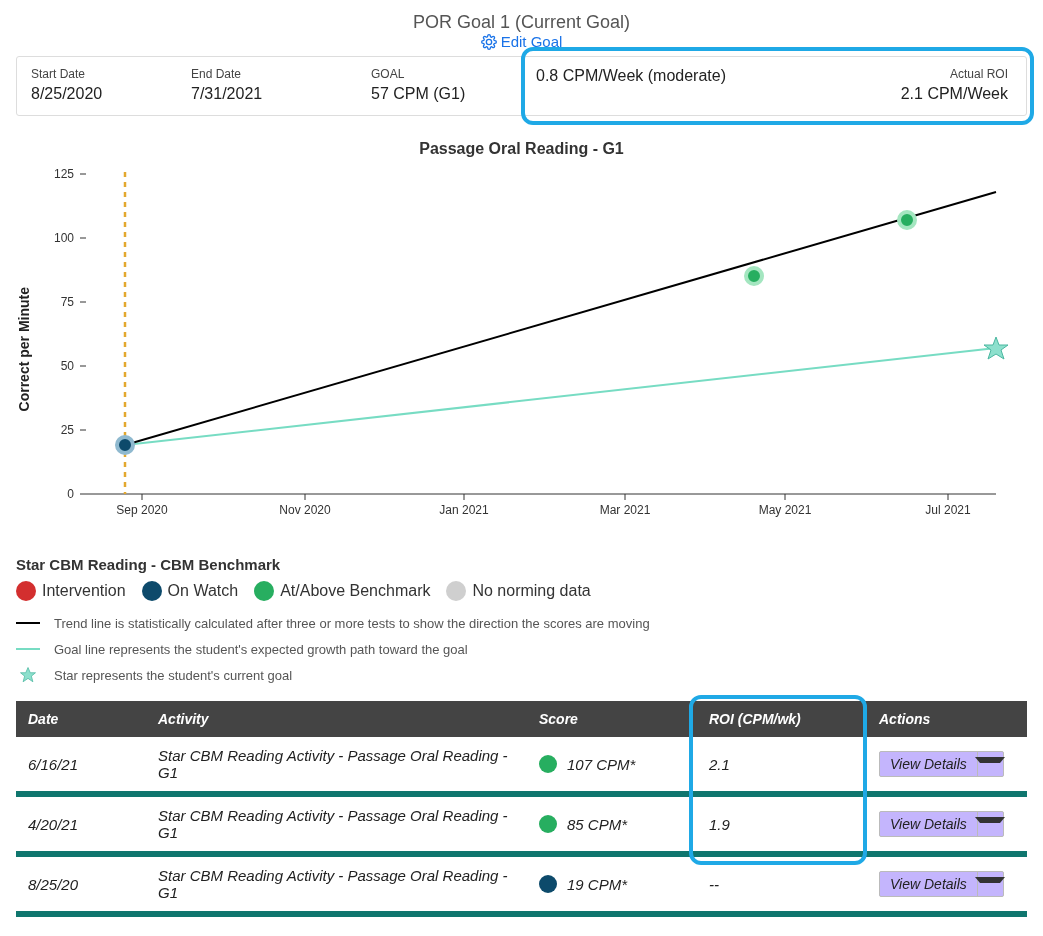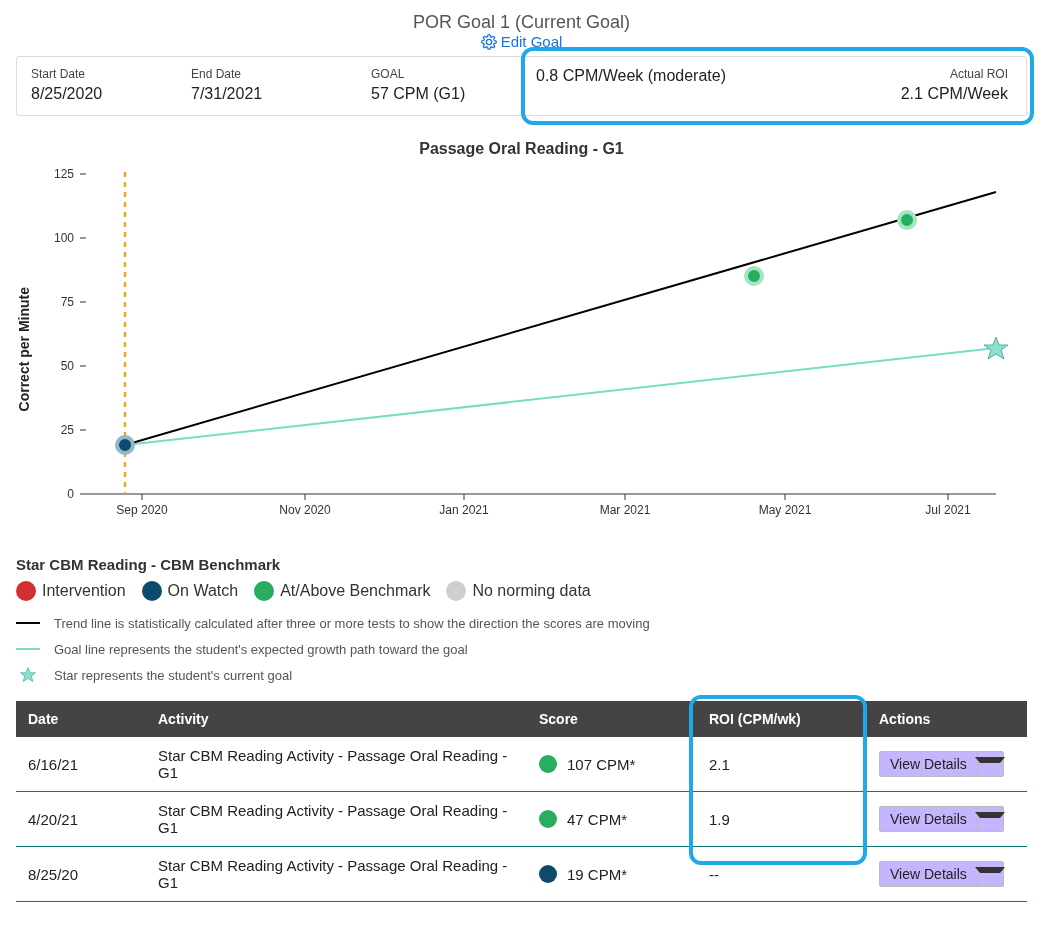--- a/index.html
+++ b/index.html
@@ -68,27 +68,27 @@
   .sw-grey { background:#cfcfcf; }
 
   .legend-lines { font-size: 13px; color:#555; }
   .legend-lines > div { display:flex; align-items:center; gap: 14px; margin-bottom: 10px; }
   .ll-swatch { width: 24px; height: 16px; display:flex; align-items:center; justify-content:center; flex: none;}
   .ll-trend { border-top: 2px solid #000; width:100%; }
   .ll-goal  { border-top: 2px solid #77dcc3; width:100%; }
   .ll-star-svg { width:18px; height:18px; }
   .ll-interv { border-left: 3px dashed #e3a82e; height: 16px; }
 
-  .data-table { width:100%; border-collapse: collapse; margin-top: 18px; position: relative; }
+  .data-table { width:100%; border-collapse: collapse; margin-top: 18px; position: relative; font-style: italic; }
   .data-table th {
     background: #444; color:#fff; text-align:left; font-weight: bold;
     font-size: 14px; padding: 10px 12px;
   }
   .data-table td {
-    padding: 10px 12px; border-bottom: 1px solid #0f766e; font-size: 15px; color:#222;
+    padding: 10px 12px; border-bottom: 6px solid #0f766e; font-size: 15px; color:#222;
   }
   .score-cell { display:flex; align-items:center; gap: 10px; }
   .dot { width:18px; height:18px; border-radius:50%; flex:none; }
   .view-details {
     display:inline-flex; align-items:stretch; border:1px solid #bbb; border-radius:2px;
     font-size:14px; cursor:pointer; background:#c4b5fd;
   }
   .view-details span { padding: 4px 10px; }
   .vd-caret { border-left:1px solid #bbb; display:flex; align-items:center; justify-content:center; width:26px; }
   .caret-down { width:0;height:0;border-left:5px solid transparent;border-right:5px solid transparent;border-top:6px solid #333; }
@@ -264,21 +264,21 @@
                 <span class="caret-down"></span>
               </span>
             </div></td>
         </tr>
         <tr>
           <td>4/20/21</td>
           <td>Star CBM Reading Activity - Passage Oral Reading - G1</td>
           <td>
             <div class="score-cell">
               <span class="dot" style="background:#27ae60"></span>
-              <span>47 CPM*</span>
+              <span>85 CPM*</span>
             </div>
           </td>
           <td>1.9</td>
           <td><div class="view-details">
               <span>View Details</span>
               <span class="vd-caret">
                 <span class="caret-down"></span>
               </span>
             </div></td>
         </tr>

